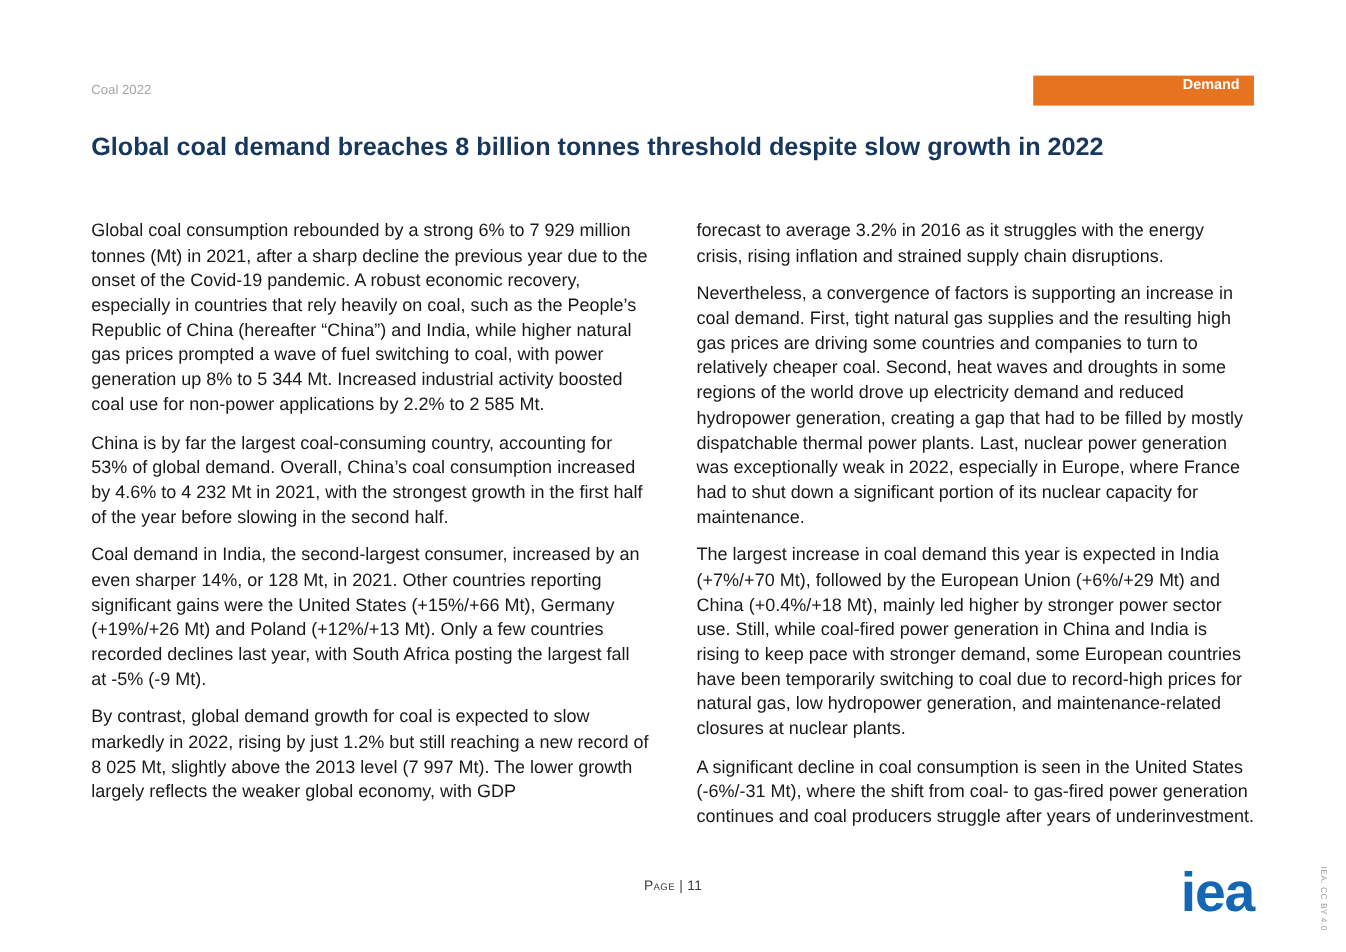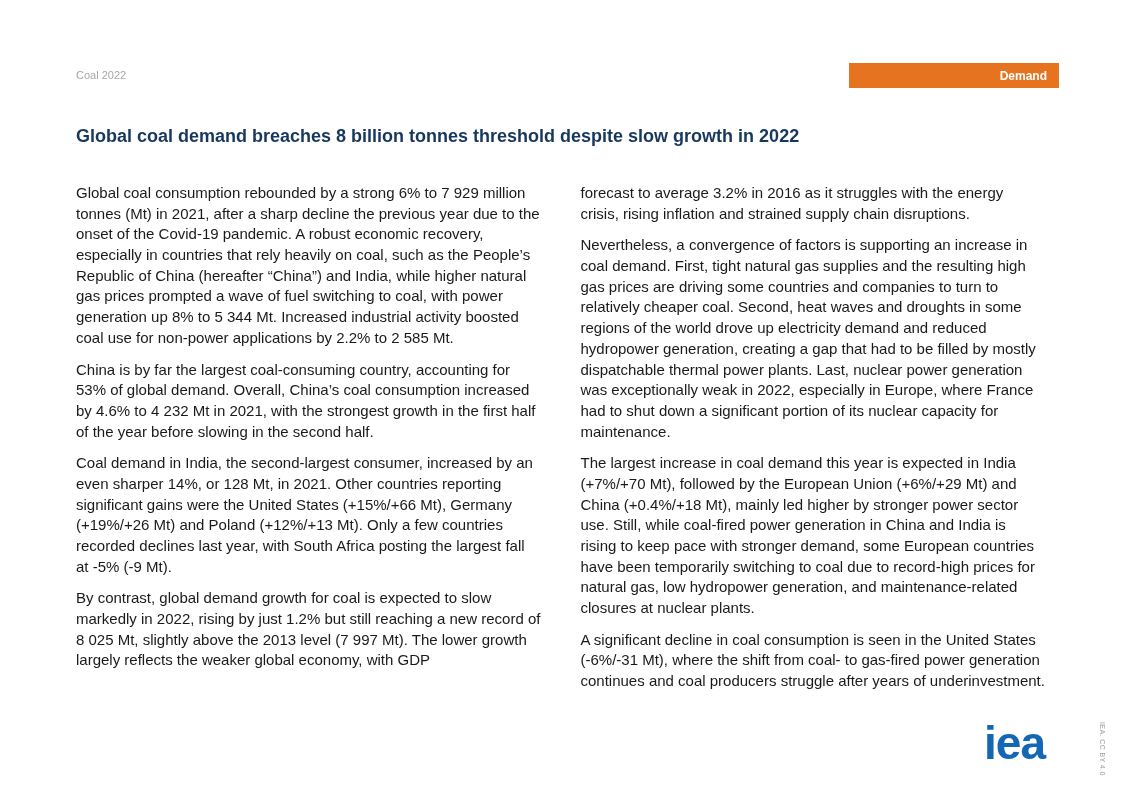--- a/index.html
+++ b/index.html
@@ -17,34 +17,34 @@
     color:var(--body_text);
   }
   .page{position:absolute;inset:0;background:#ffffff;}
 
   
   .report-title{
     position:absolute;left:76px;top:69px;
     font-size:11px;color:var(--muted_gray);
   }
   .section-banner{
-    position:absolute;right:63px;top:63px;width:210px;height:25px;
+    position:absolute;right:77px;top:63px;width:184px;height:25px;
     background:var(--accent);
-    display:flex;align-items:center;justify-content:flex-end;
+    display:flex;justify-content:flex-end;
     padding-right:12px;
   }
   .section-banner-label{
     color:#ffffff;font-size:12px;font-weight:bold;
   }
 
   
   .page-title{
-    position:absolute;left:76px;top:126px;width:970px;
+    position:absolute;left:76px;top:110px;width:970px;
     color:var(--title_blue);
-    font-size:18px;font-weight:bold;line-height:1.2;
+    font-size:21px;font-weight:bold;line-height:1.2;
   }
 
   
   .body-columns{
     position:absolute;left:76px;top:166px;width:969px;
     display:flex;gap:40px;margin-top:17px;
   }
   .col{flex:1;min-width:0;}
   .col p{
     font-size:15px;line-height:1.38;margin:0 0 11px 0;
@@ -93,18 +93,19 @@
       <p>By contrast, global demand growth for coal is expected to slow markedly in 2022, rising by just 1.2% but still reaching a new record of 8 025 Mt, slightly above the 2013 level (7 997 Mt). The lower growth largely reflects the weaker global economy, with GDP</p>
     </div>
     <div class="col">
       <p>forecast to average 3.2% in 2016 as it struggles with the energy crisis, rising inflation and strained supply chain disruptions.</p>
       <p>Nevertheless, a convergence of factors is supporting an increase in coal demand. First, tight natural gas supplies and the resulting high gas prices are driving some countries and companies to turn to relatively cheaper coal. Second, heat waves and droughts in some regions of the world drove up electricity demand and reduced hydropower generation, creating a gap that had to be filled by mostly dispatchable thermal power plants. Last, nuclear power generation was exceptionally weak in 2022, especially in Europe, where France had to shut down a significant portion of its nuclear capacity for maintenance.</p>
       <p>The largest increase in coal demand this year is expected in India (+7%/+70 Mt), followed by the European Union (+6%/+29 Mt) and China (+0.4%/+18 Mt), mainly led higher by stronger power sector use. Still, while coal-fired power generation in China and India is rising to keep pace with stronger demand, some European countries have been temporarily switching to coal due to record-high prices for natural gas, low hydropower generation, and maintenance-related closures at nuclear plants.</p>
       <p>A significant decline in coal consumption is seen in the United States (-6%/-31 Mt), where the shift from coal- to gas-fired power generation continues and coal producers struggle after years of underinvestment.</p>
     </div>
   </div>
 
+  <div class="page-number">Page | 11</div>
 
   <div class="iea-logo">iea</div>
 
   <div class="copyright-vertical-note">IEA. CC BY 4.0</div>
 
 </div>
 
 </body></html>

